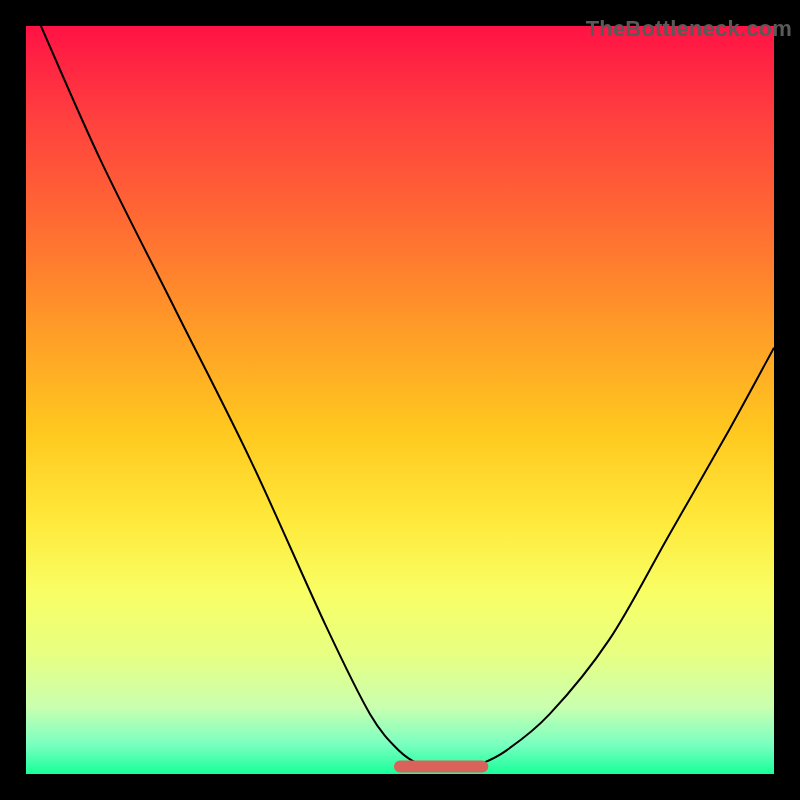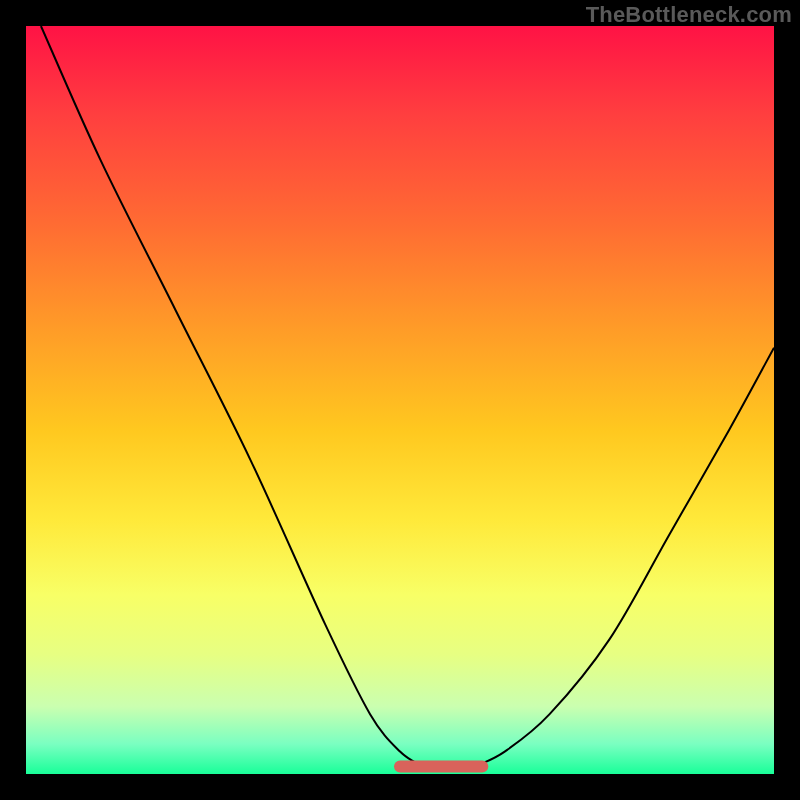--- a/index.html
+++ b/index.html
@@ -1,17 +1,17 @@
 <!DOCTYPE html>
 <html><head>
 <meta charset="utf-8">
 <style>
   html,body{margin:0;padding:0;width:800px;height:800px;background:#000;overflow:hidden}
   .frame{position:relative;width:800px;height:800px;background:#000}
-  .watermark{position:absolute;top:2px;right:8px;font:700 22px Arial,Helvetica,sans-serif;color:#5a5a5a;letter-spacing:.2px;z-index:5}
+  .watermark{position:absolute;top:16px;right:8px;font:700 22px Arial,Helvetica,sans-serif;color:#5a5a5a;letter-spacing:.2px;z-index:5}
   .plot{position:absolute;left:26px;top:26px;width:748px;height:748px}
   .bg{position:absolute;inset:0;background:linear-gradient(to bottom,
       #ff1245 0%,
       #ff3f3f 12%,
       #ff6a33 26%,
       #ff9a28 40%,
       #ffc81f 54%,
       #ffe93a 66%,
       #f8ff66 76%,
       #e7ff82 84%,

